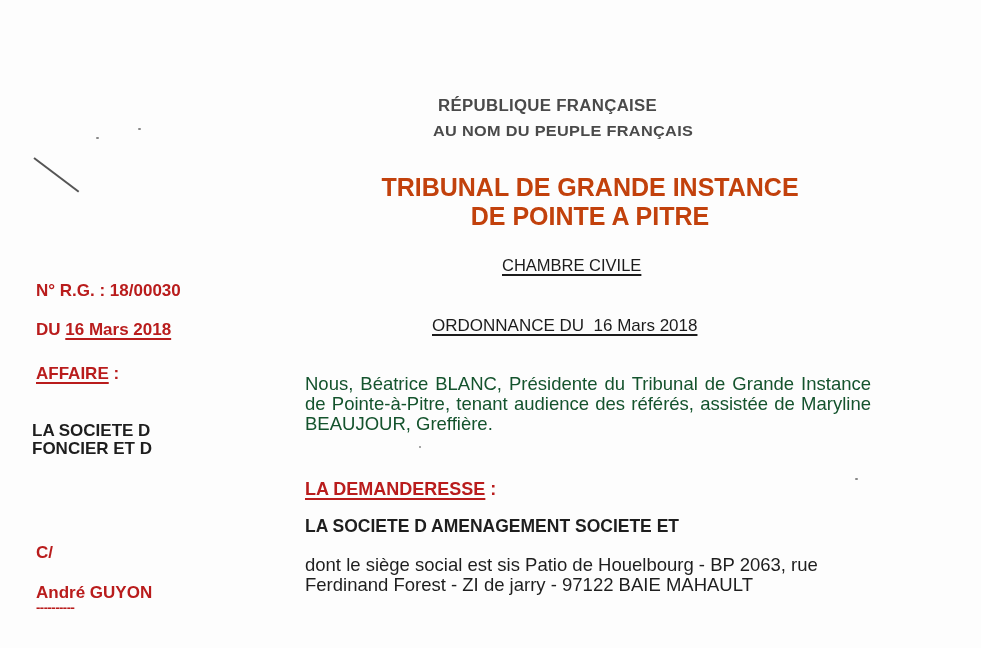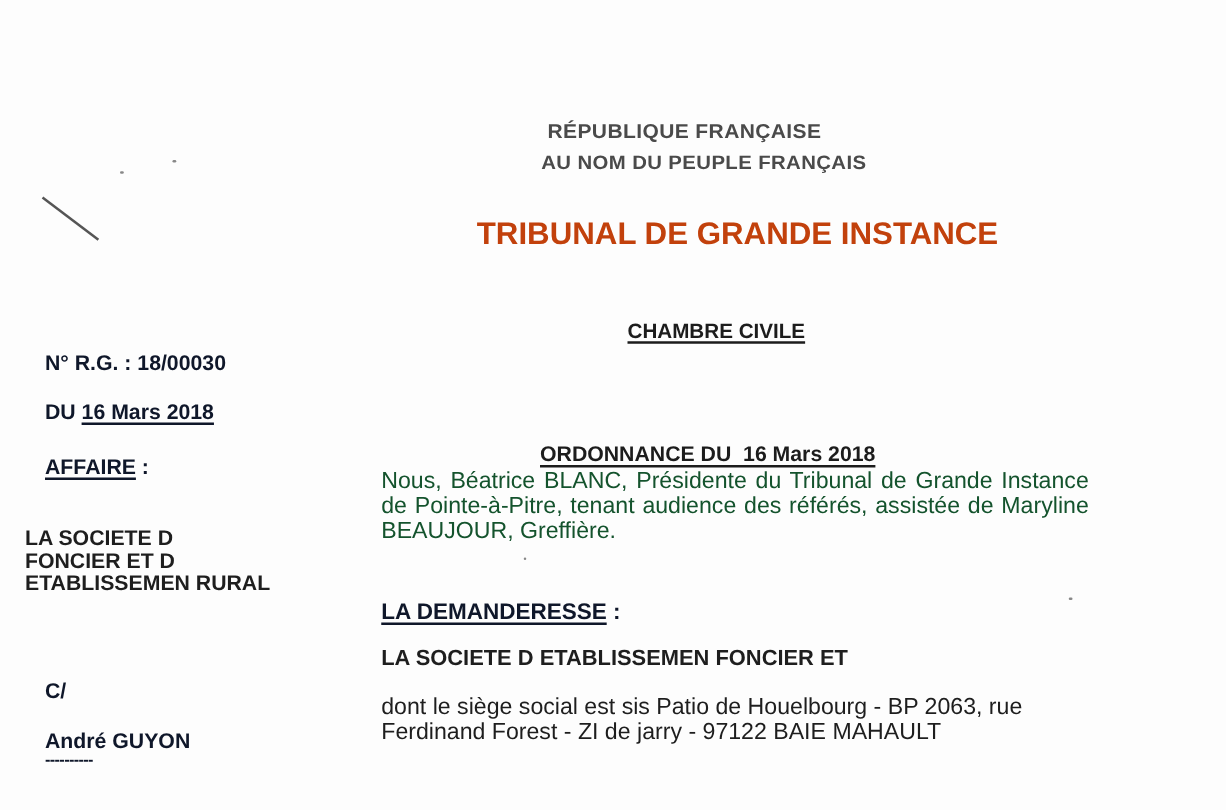--- a/index.html
+++ b/index.html
@@ -25,23 +25,23 @@
       transform: scaleX(1.05);
       transform-origin: left top;
     }
     .title {
       font-weight: bold;
       font-size: 25px;
       color: #c2410c;
       text-align: center;
       line-height: 29px;
     }
-    .bold { font-weight: bold; }
+    .bold { font-weight: normal; }
     .u { text-decoration: underline; text-underline-offset: 3px; text-decoration-thickness: 1.5px; }
-    .left-col { font-size: 17px; font-weight: bold; color: #0f172a; }
+    .left-col { font-size: 17px; font-weight: bold; color: #b91c1c; }
     .party { font-size: 17px; font-weight: bold; line-height: 18px; color: #1e1e1e; }
     .body-text {
       font-size: 18.5px;
       line-height: 20px;
       color: #14532d;
       width: 566px;
       text-align: justify;
       white-space: normal;
     }
     .body-text .last { text-align-last: left; }
@@ -62,49 +62,49 @@
 <div class="dot" style="left:96px;top:137px;"></div>
 <div class="dot" style="left:138px;top:128px;"></div>
 <div class="dot" style="left:855px;top:478px;"></div>
 <div class="dot" style="left:419px;top:446px;width:2px;"></div>
 
 <div class="abs stamp" style="left:438px;top:97px;">RÉPUBLIQUE FRANÇAISE</div>
 <div class="abs stamp" style="left:433px;top:122px;font-size:15.5px;">AU NOM DU PEUPLE FRANÇAIS</div>
 
 <div class="abs title" style="left:330px;top:173px;width:520px;">
   <div>TRIBUNAL DE GRANDE INSTANCE</div>
+  <div>DE POINTE A PITRE</div>
 </div>
 
 <div class="abs bold u" style="left:502px;top:256px;font-size:16.5px;">CHAMBRE CIVILE</div>
 
 <div class="abs left-col" style="left:36px;top:281px;">N° R.G. : 18/00030</div>
 <div class="abs left-col" style="left:36px;top:320px;">
   <span>DU </span><span class="u">16 Mars 2018</span>
 </div>
 <div class="abs left-col" style="left:36px;top:364px;">
   <span class="u">AFFAIRE</span><span> :</span>
 </div>
-<div class="abs party" style="left:20px;top:422px;">
+<div class="abs party" style="left:32px;top:422px;">
   <div>LA SOCIETE D</div>
   <div>FONCIER ET D</div>
-  <div>ETABLISSEMEN RURAL</div>
 </div>
 <div class="abs left-col" style="left:36px;top:543px;">C/</div>
 <div class="abs left-col" style="left:36px;top:583px;">André GUYON</div>
 <div class="abs left-col" style="left:36px;top:600px;font-size:13px;letter-spacing:-0.5px;">----------</div>
 
-<div class="abs bold u" style="left:432px;top:316px;font-size:17px;white-space:pre;margin-top:38px;">ORDONNANCE DU  16 Mars 2018</div>
+<div class="abs bold u" style="left:432px;top:316px;font-size:17px;white-space:pre;">ORDONNANCE DU  16 Mars 2018</div>
 
 <div class="abs body-text" style="left:305px;top:374px;">
   <span class="last">Nous, Béatrice BLANC, Présidente du Tribunal de Grande Instance de Pointe-à-Pitre, tenant audience des référés, assistée de Maryline BEAUJOUR,  Greffière.</span>
 </div>
 
 <div class="abs left-col" style="left:305px;top:479px;font-size:18px;">
   <span class="u">LA DEMANDERESSE</span><span> :</span>
 </div>
 
 <div class="abs party" style="left:305px;top:517px;font-size:17.5px;">
-  <div>LA SOCIETE D ETABLISSEMEN FONCIER ET</div>
+  <div>LA SOCIETE D AMENAGEMENT SOCIETE ET</div>
 </div>
 <div class="abs" style="left:305px;top:555px;font-size:18.5px;line-height:20px;color:#1e1e1e;">
   <div>dont le siège social est sis Patio de Houelbourg - BP 2063, rue</div>
   <div>Ferdinand Forest - ZI de jarry - 97122 BAIE MAHAULT</div>
 </div>
 
 </body></html>

